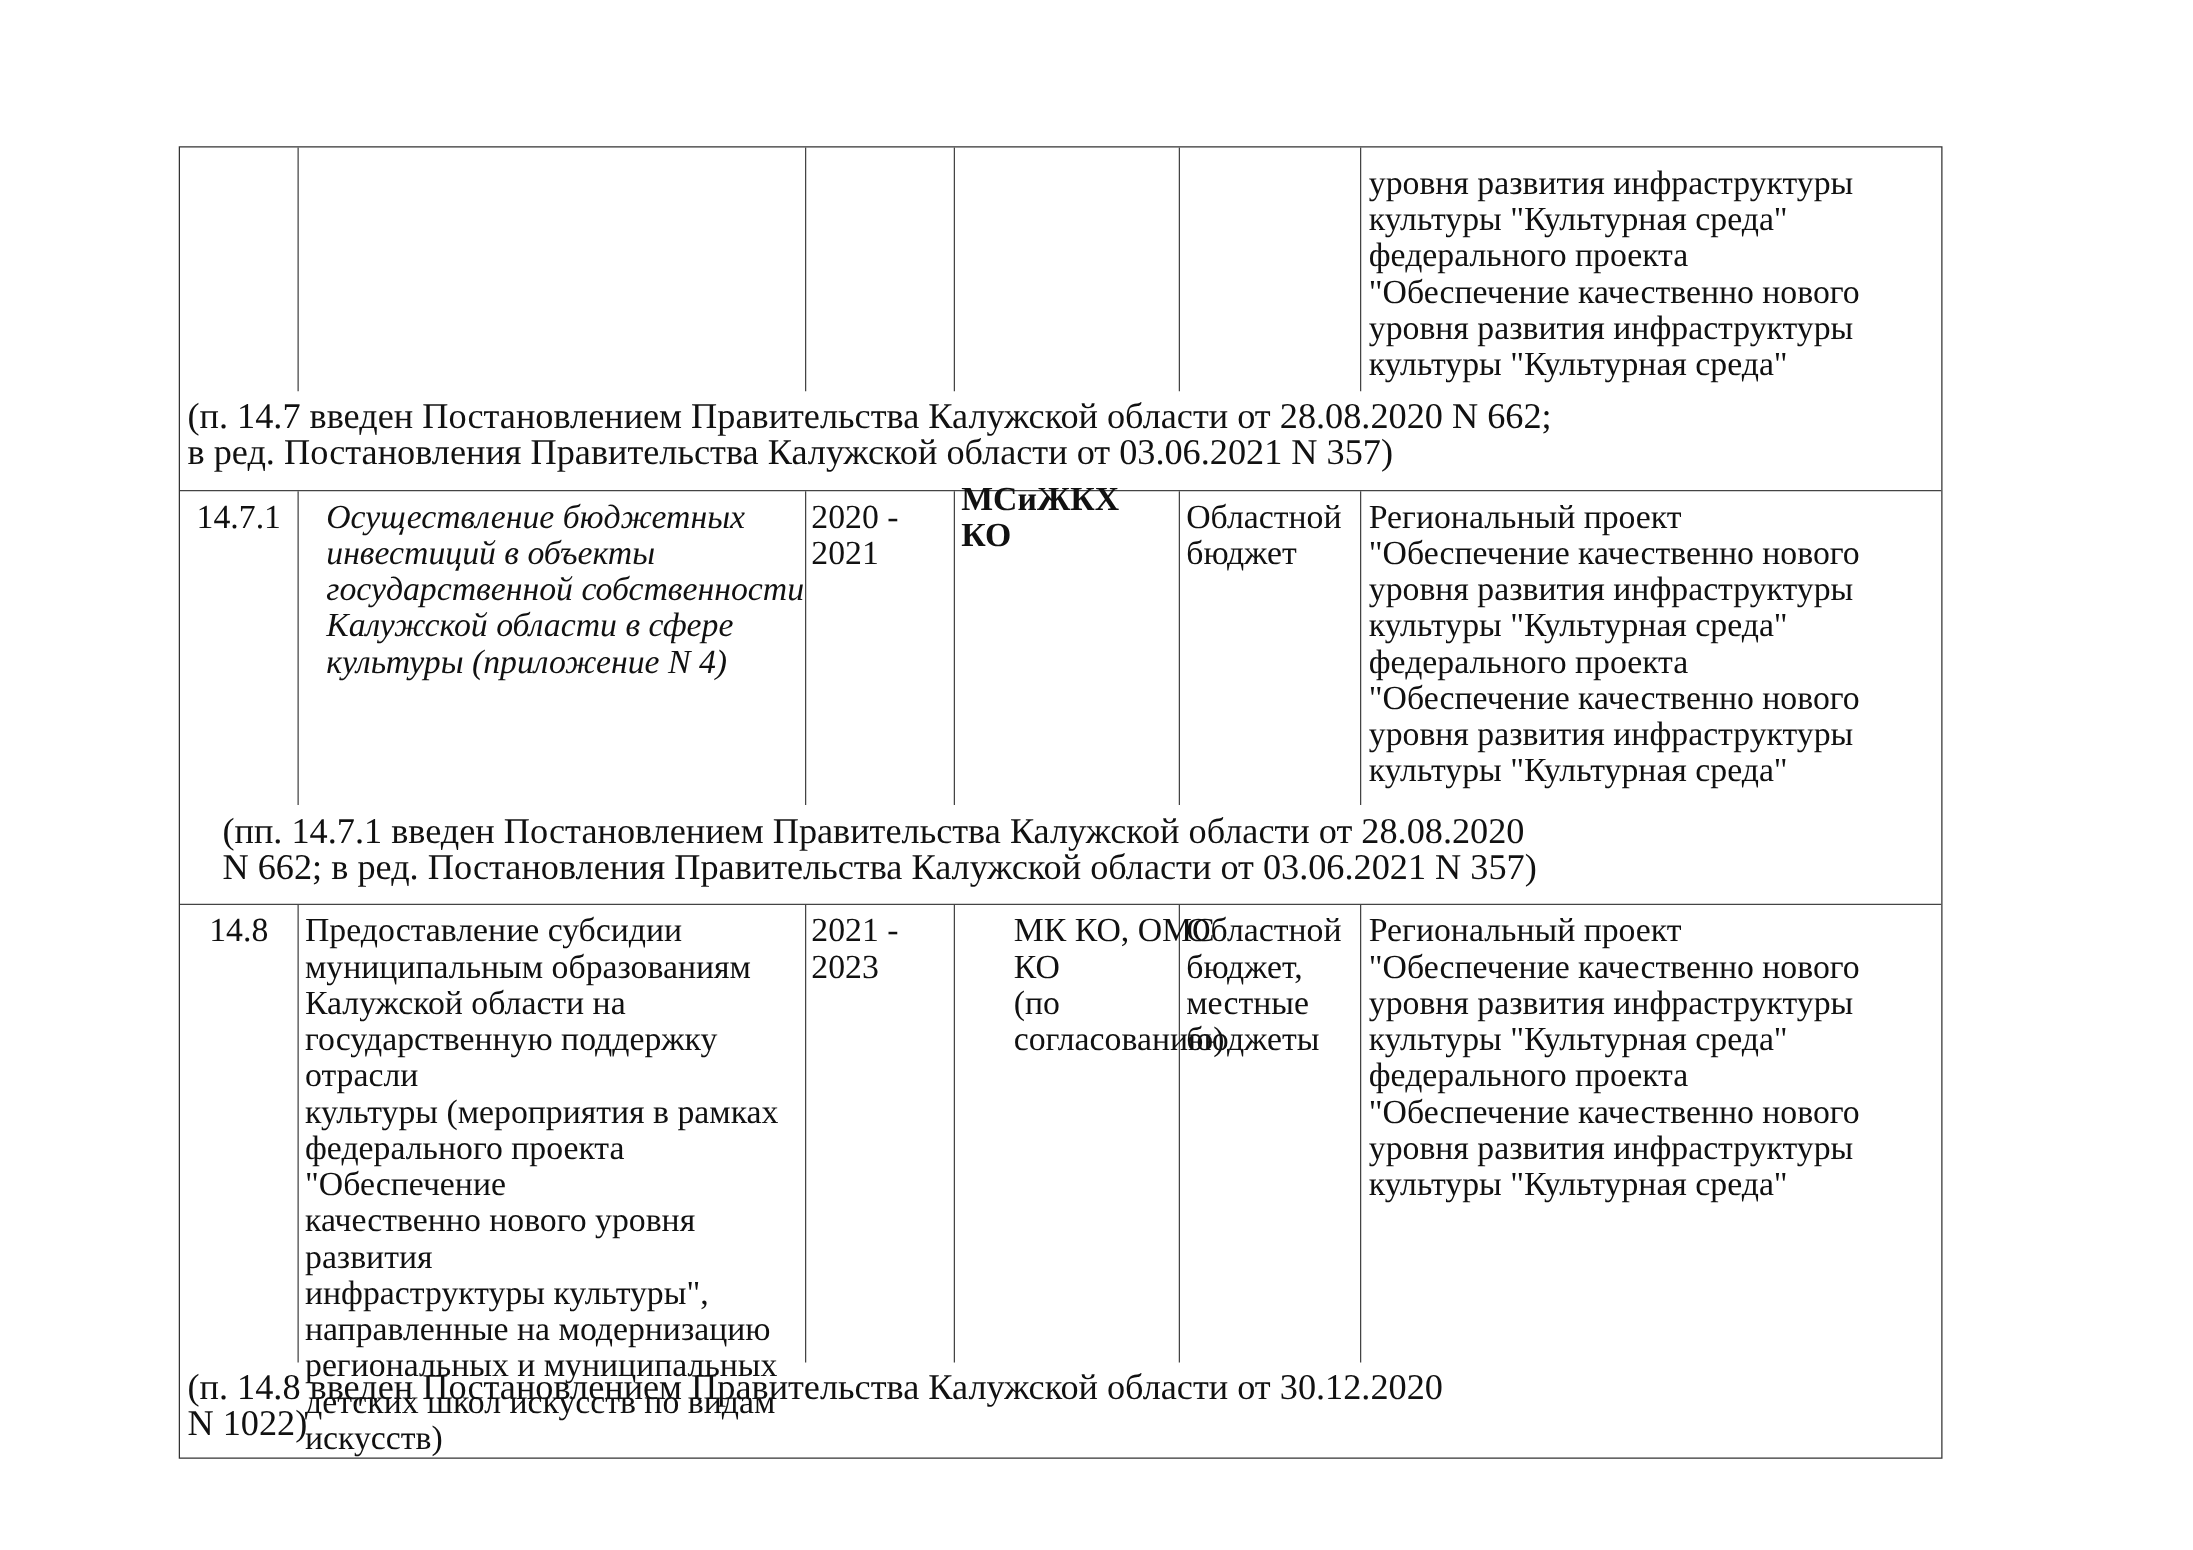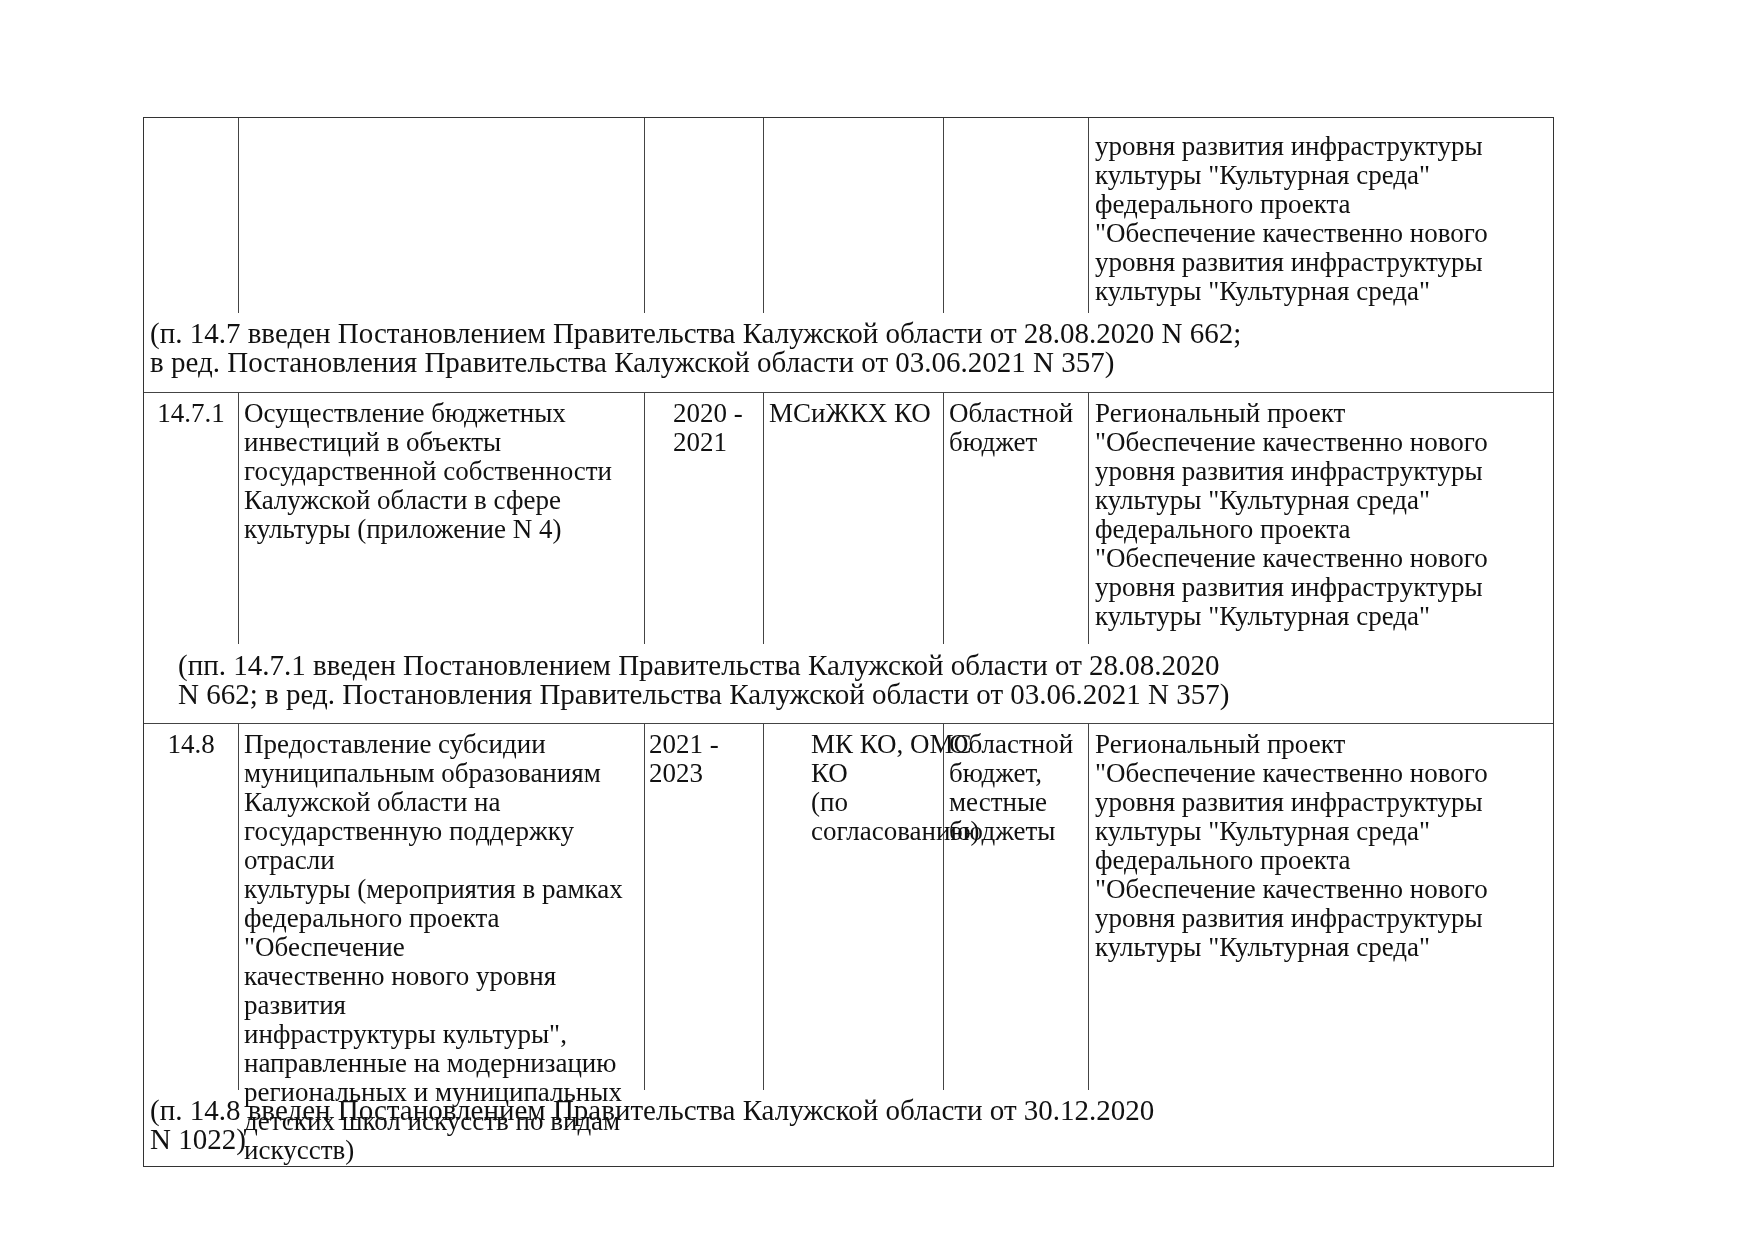--- a/index.html
+++ b/index.html
@@ -42,27 +42,27 @@
     </div>
     <div class="hline" style="top:274px;"></div>
 
     <div>
       <div class="vline" style="left:94px; top:275px; height:251px;"></div>
       <div class="vline" style="left:500px; top:275px; height:251px;"></div>
       <div class="vline" style="left:619px; top:275px; height:251px;"></div>
       <div class="vline" style="left:799px; top:275px; height:251px;"></div>
       <div class="vline" style="left:944px; top:275px; height:251px;"></div>
       <div class="cell num" style="left:0; width:94px; top:281px;">14.7.1</div>
-      <div class="cell" style="left:100px; width:398px; top:281px;">Осуществление бюджетных
+      <div class="cell" style="left:117px; width:398px; top:281px;font-style:italic;">Осуществление бюджетных
 инвестиций в объекты
 государственной собственности
 Калужской области в сфере
 культуры (приложение N 4)</div>
-      <div class="cell" style="left:529px; width:114px; top:281px;">2020 - 2021</div>
-      <div class="cell" style="left:625px; width:172px; top:281px;">МСиЖКХ КО</div>
+      <div class="cell" style="left:505px; width:114px; top:281px;">2020 - 2021</div>
+      <div class="cell" style="left:625px; width:172px; top:267px;font-weight:bold;">МСиЖКХ КО</div>
       <div class="cell" style="left:805px; width:138px; top:281px;">Областной
 бюджет</div>
       <div class="cell" style="left:951px; width:455px; top:281px;">Региональный проект
 "Обеспечение качественно нового
 уровня развития инфраструктуры
 культуры "Культурная среда"
 федерального проекта
 "Обеспечение качественно нового
 уровня развития инфраструктуры
 культуры "Культурная среда"</div>

